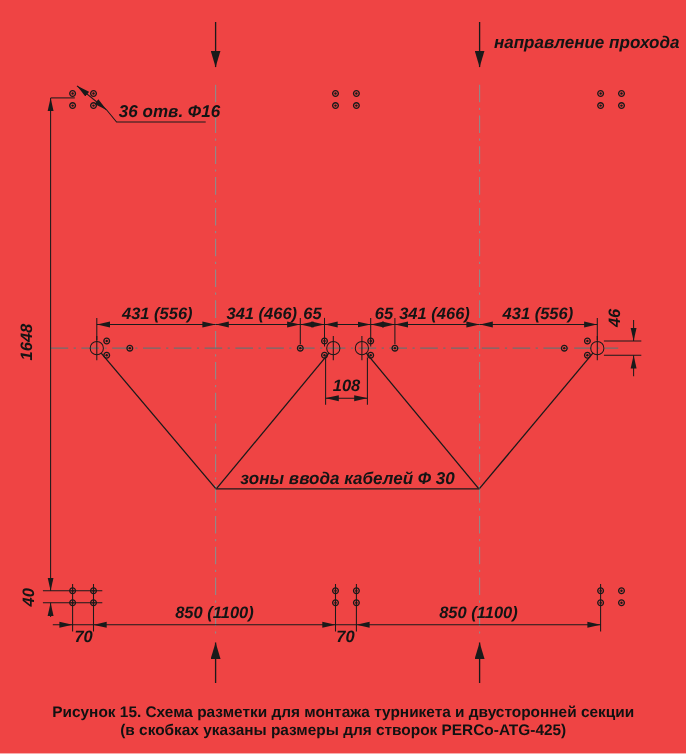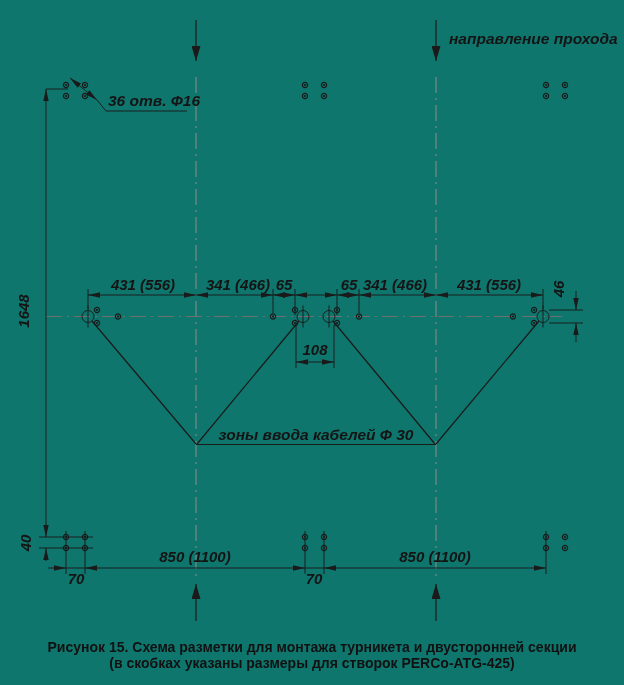--- a/index.html
+++ b/index.html
@@ -1,16 +1,16 @@
 <!DOCTYPE html>
 <html><head>
 <meta charset="utf-8">
 <style>
   html,body{margin:0;padding:0;background:#ffffff;}
-  .page{position:relative;width:624px;height:685px;background:#0f766e;overflow:hidden;
+  .page{position:relative;width:624px;height:685px;background:#ef4444;overflow:hidden;
         font-family:"Liberation Sans",sans-serif;}
   svg{position:absolute;left:0;top:0;}
   .ln{stroke:#1a1a1a;stroke-width:1.2;fill:none;stroke-linecap:butt;}
   .ext{stroke:#1a1a1a;stroke-width:0.95;fill:none;}
   .dimln{stroke:#1a1a1a;stroke-width:0.95;fill:none;}
   .cl{stroke:#8c8c8c;stroke-width:1;fill:none;stroke-dasharray:16 5 2 5;}
   .clh{stroke:#6f6f6f;stroke-width:1;fill:none;stroke-dasharray:16 5 2 5;}
   .holering{fill:none;stroke:#1a1a1a;stroke-width:1.2;}
   .holedot{fill:#1a1a1a;stroke:none;}
   .dim{font:italic 700 15px "Liberation Sans",sans-serif;fill:#141414;}

